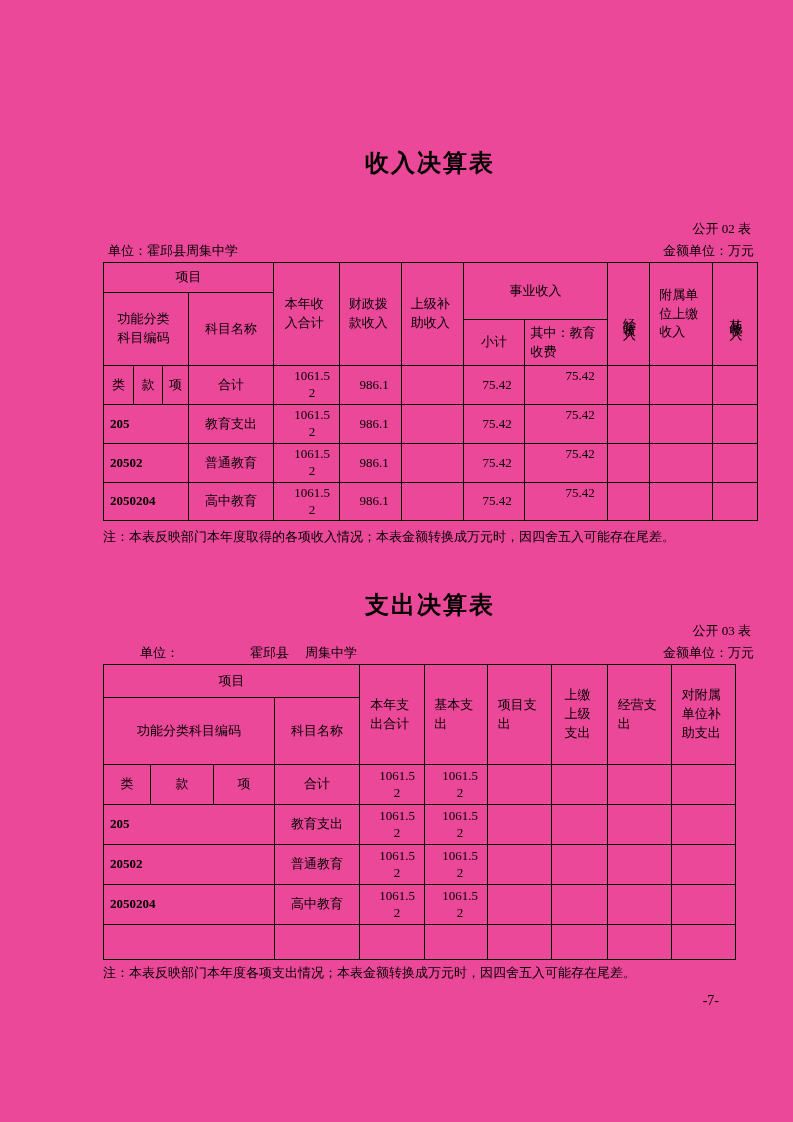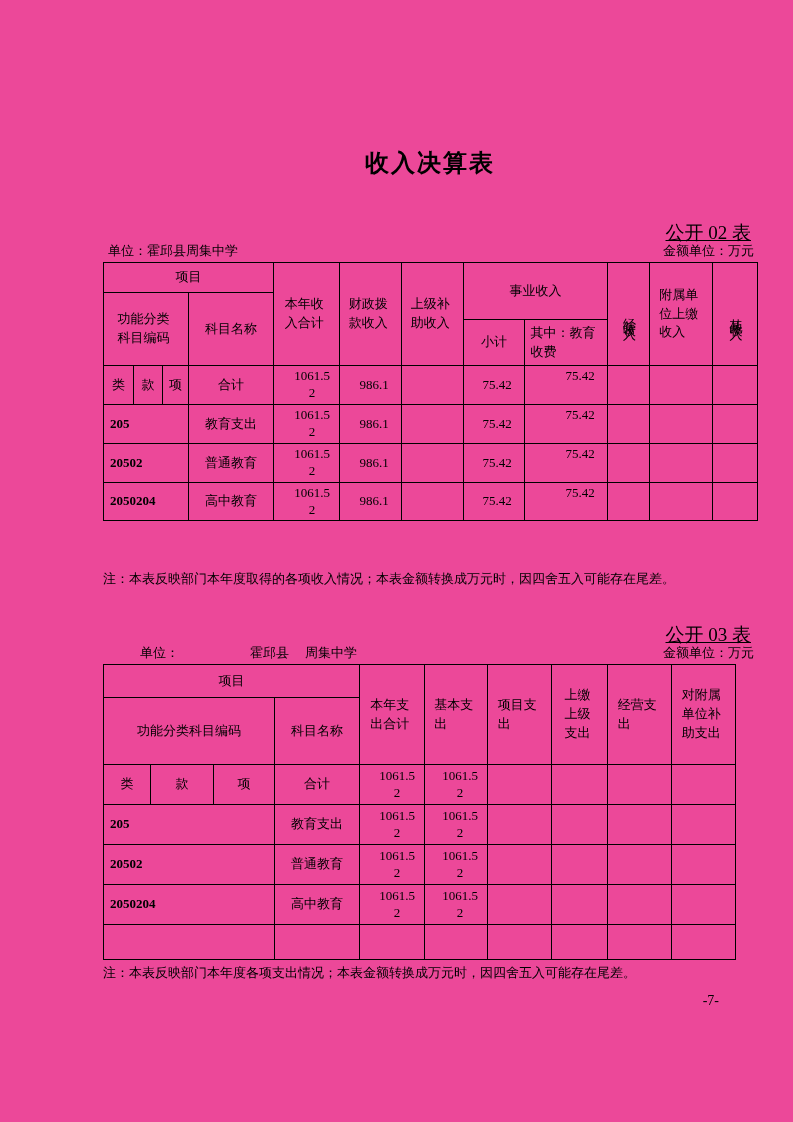--- a/index.html
+++ b/index.html
@@ -5,21 +5,21 @@
   html,body{margin:0;padding:0;background:#ffffff;}
   .page{
     position:relative;width:793px;height:1122px;background:#ec4899;overflow:hidden;
     font-family:"Liberation Serif","DejaVu Serif",serif;color:#000;
   }
   .doc-title{
     position:absolute;left:103px;width:654px;text-align:center;
     font-family:"DejaVu Sans","Liberation Sans",sans-serif;
     font-size:24px;font-weight:bold;letter-spacing:2px;
   }
-  .right-label{position:absolute;text-align:right;font-size:19px;text-decoration:underline;}
+  .right-label{position:absolute;text-align:right;font-size:13px;}
   .unit-row{position:absolute;left:108px;width:649px;height:18px;font-size:13px;}
   .unit-left{position:absolute;left:0;top:0;}
   .unit-right{position:absolute;right:3px;top:0;}
   .u-abs{position:absolute;top:0;white-space:nowrap;margin-left:32px;}
   table{border-collapse:collapse;table-layout:fixed;position:absolute;left:103px;}
   td{
     border:1px solid #000;padding:0;font-size:13px;line-height:1.3;
     text-align:center;vertical-align:middle;box-sizing:border-box;overflow:hidden;
   }
   .code{text-align:left;padding-left:6px;font-weight:bold;}
@@ -131,22 +131,23 @@
       <td></td>
       <td class="num"><span class="blk">75.42</span></td>
       <td class="num edu"><span class="blk">75.42</span></td>
       <td></td>
       <td></td>
       <td></td>
     </tr>
   </tbody>
     </table>
 
-  <div class="note" style="top:528px;margin-top:42px;">注：本表反映部门本年度取得的各项收入情况；本表金额转换成万元时，因四舍五入可能存在尾差。</div>
-
+  <div class="note" style="top:528px;">注：本表反映部门本年度取得的各项收入情况；本表金额转换成万元时，因四舍五入可能存在尾差。</div>
+
+  <div class="doc-title" style="top:589px;">支出决算表</div>
   <div class="right-label" style="top:622px;right:42px;">公开 03 表</div>
   <div class="unit-row" style="top:644px;">
     <span class="u-abs" style="left:0;">单位：</span>
     <span class="u-abs" style="left:110px;">霍邱县</span>
     <span class="u-abs" style="left:165px;">周集中学</span>
     <span class="unit-right">金额单位：万元</span>
   </div>
 
   <table style="top:664px;width:633px;">
     <colgroup>

